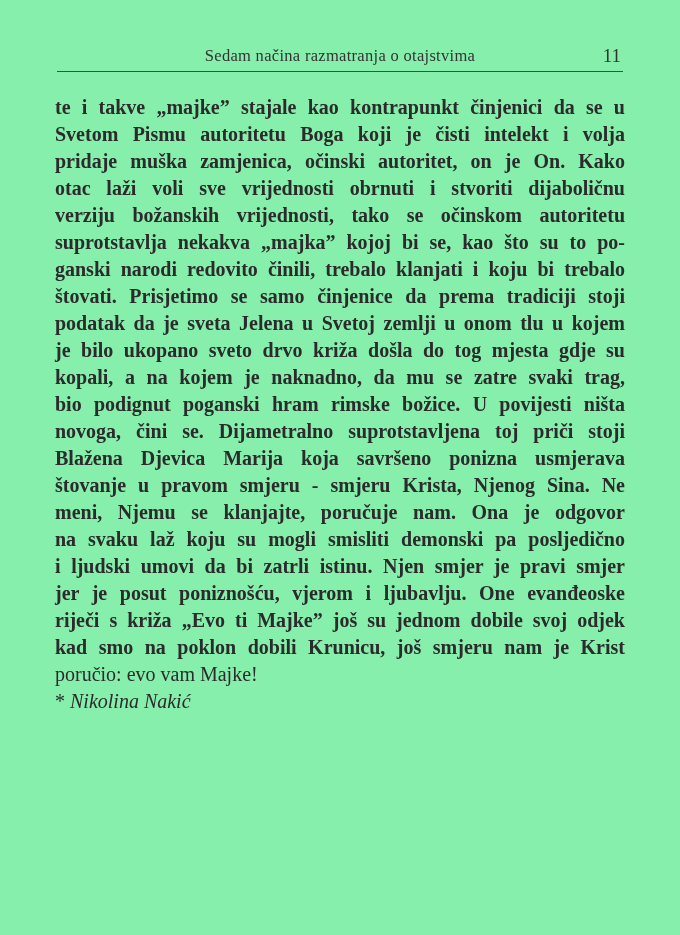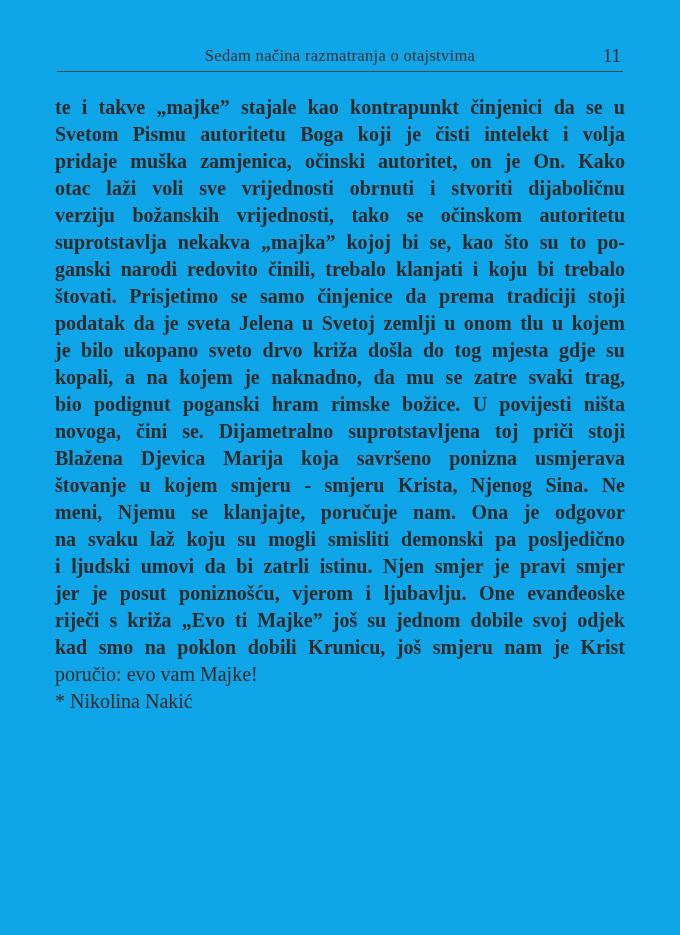--- a/index.html
+++ b/index.html
@@ -4,21 +4,21 @@
 <style>
   html, body {
     margin: 0;
     padding: 0;
     background: #ffffff;
   }
   .page {
     position: relative;
     width: 680px;
     height: 935px;
-    background: #0ea5e9;
+    background: #86efac;
     font-family: "Liberation Serif", serif;
     color: #2b2b2b;
     overflow: hidden;
   }
   .header {
     position: absolute;
     left: 57px;
     right: 57px;
     top: 46px;
     border-bottom: 1.5px solid #4a4a4a;
@@ -55,20 +55,21 @@
   .text-line.just {
     text-align: justify;
     text-align-last: justify;
     font-weight: bold;
   }
   .attribution {
     font-size: 20px;
     line-height: 27px;
   }
   .attribution .name {
+    font-style: italic;
   }
 </style>
 </head>
 <body>
 
 <div class="page">
 
   <div class="header">
     <span class="header-title">Sedam načina razmatranja o otajstvima</span>
     <span class="page-number">11</span>
@@ -83,21 +84,21 @@
       <div class="text-line just">verziju božanskih vrijednosti, tako se očinskom autoritetu</div>
       <div class="text-line just">suprotstavlja nekakva „majka” kojoj bi se, kao što su to po-</div>
       <div class="text-line just">ganski narodi redovito činili, trebalo klanjati i koju bi trebalo</div>
       <div class="text-line just">štovati. Prisjetimo se samo činjenice da prema tradiciji stoji</div>
       <div class="text-line just">podatak da je sveta Jelena u Svetoj zemlji u onom tlu u kojem</div>
       <div class="text-line just">je bilo ukopano sveto drvo križa došla do tog mjesta gdje su</div>
       <div class="text-line just">kopali, a na kojem je naknadno, da mu se zatre svaki trag,</div>
       <div class="text-line just">bio podignut poganski hram rimske božice. U povijesti ništa</div>
       <div class="text-line just">novoga, čini se. Dijametralno suprotstavljena toj priči stoji</div>
       <div class="text-line just">Blažena Djevica Marija koja savršeno ponizna usmjerava</div>
-      <div class="text-line just">štovanje u kojem smjeru - smjeru Krista, Njenog Sina. Ne</div>
+      <div class="text-line just">štovanje u pravom smjeru - smjeru Krista, Njenog Sina. Ne</div>
       <div class="text-line just">meni, Njemu se klanjajte, poručuje nam. Ona je odgovor</div>
       <div class="text-line just">na svaku laž koju su mogli smisliti demonski pa posljedično</div>
       <div class="text-line just">i ljudski umovi da bi zatrli istinu. Njen smjer je pravi smjer</div>
       <div class="text-line just">jer je posut poniznošću, vjerom i ljubavlju. One evanđeoske</div>
       <div class="text-line just">riječi s križa „Evo ti Majke” još su jednom dobile svoj odjek</div>
       <div class="text-line just">kad smo na poklon dobili Krunicu, još smjeru nam je Krist</div>
       <div class="text-line">poručio: evo vam Majke!</div>
       <div class="attribution"><span class="marker">*</span> <span class="name">Nikolina Nakić</span></div>
     </div>
 

